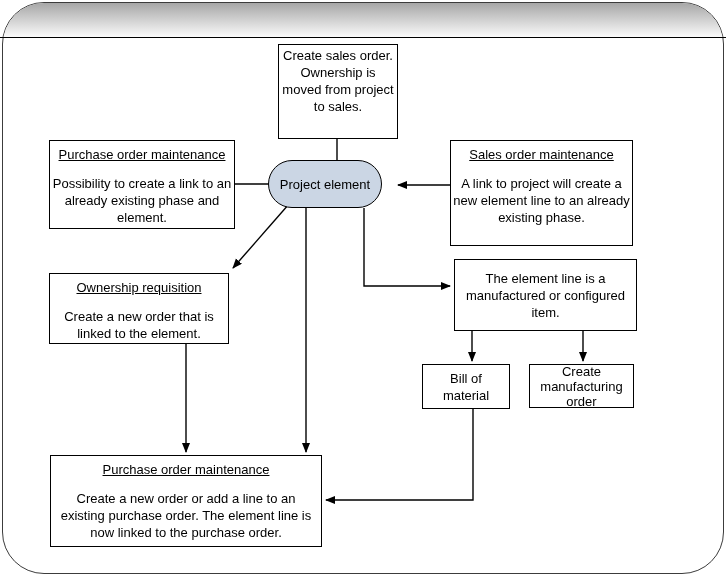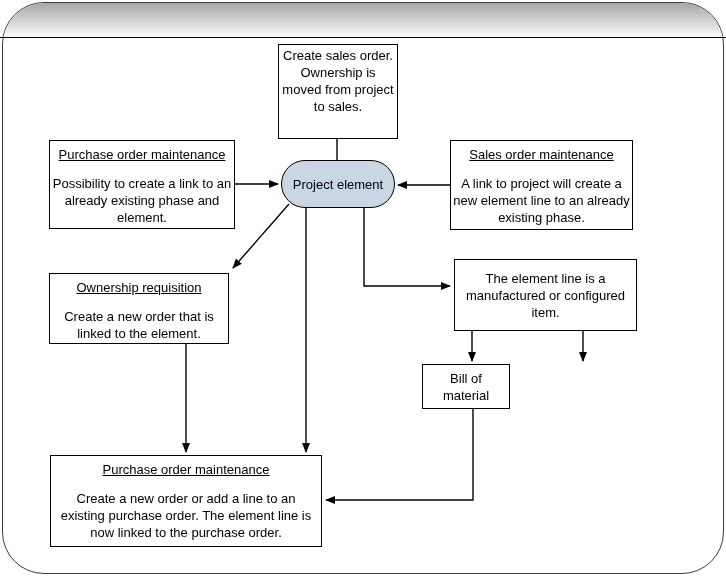--- a/index.html
+++ b/index.html
@@ -15,21 +15,21 @@
   .hline{position:absolute;left:0;top:37px;width:726px;height:0;border-top:1.6px solid #000;}
   .box{
     position:absolute;background:#fff;border:1.5px solid #000;box-sizing:border-box;
     font-size:13px;line-height:17px;text-align:center;
   }
   .box .title{text-decoration:underline;margin:5px 2px 12px 2px;}
   .box .body{margin:0 2px;}
   .box.center-v{display:flex;align-items:center;justify-content:center;}
   .box.center-v .body{margin:0 4px;}
   .capsule{
-    position:absolute;left:281px;top:160px;width:114px;height:48px;border-radius:24px;
+    position:absolute;left:268px;top:160px;width:114px;height:48px;border-radius:24px;
     border:1.5px solid #000;box-sizing:border-box;display:flex;align-items:center;
     justify-content:center;font-size:13px;
   }
   svg.edges{position:absolute;left:0;top:0;pointer-events:none;}
 </style>
 </head>
 <body>
 
 <div id="stage">
 
@@ -58,21 +58,21 @@
 
   <div class="box" style="left:278px;top:44px;width:120px;height:95px;padding-top:2px;">
     <div class="body">Create sales order. Ownership is moved from project to sales.</div>
   </div>
 
   <div class="box" style="left:49px;top:140px;width:186px;height:89px;">
     <div class="title">Purchase order maintenance</div>
     <div class="body">Possibility to create a link to an already existing phase and element.</div>
   </div>
 
-  <div class="box" style="left:450px;top:140px;width:183px;height:90px;">
+  <div class="box" style="left:450px;top:140px;width:183px;height:106px;">
     <div class="title">Sales order maintenance</div>
     <div class="body">A link to project will create a new element line to an already existing phase.</div>
   </div>
 
   <div class="capsule" style="background: rgb(203, 214, 228); border-color: rgb(0, 0, 0);">
     <span>Project element</span>
   </div>
 
   <div class="box" style="left:49px;top:273px;width:180px;height:71px;">
     <div class="title">Ownership requisition</div>
@@ -80,19 +80,22 @@
   </div>
 
   <div class="box center-v" style="left:454px;top:259px;width:183px;height:72px;">
     <div class="body">The element line is a manufactured or configured item.</div>
   </div>
 
   <div class="box center-v" style="left:422px;top:364px;width:88px;height:45px;">
     <div class="body">Bill of material</div>
   </div>
 
+  <div class="box center-v" style="left:529px;top:364px;width:105px;height:44px;line-height:15px;">
+    <div class="body">Create manufacturing order</div>
+  </div>
 
   <div class="box" style="left:50px;top:455px;width:272px;height:92px;">
     <div class="title">Purchase order maintenance</div>
     <div class="body">Create a new order or add a line to an existing purchase order. The element line is now linked to the purchase order.</div>
   </div>
 
 </div>
 
 </body></html>

